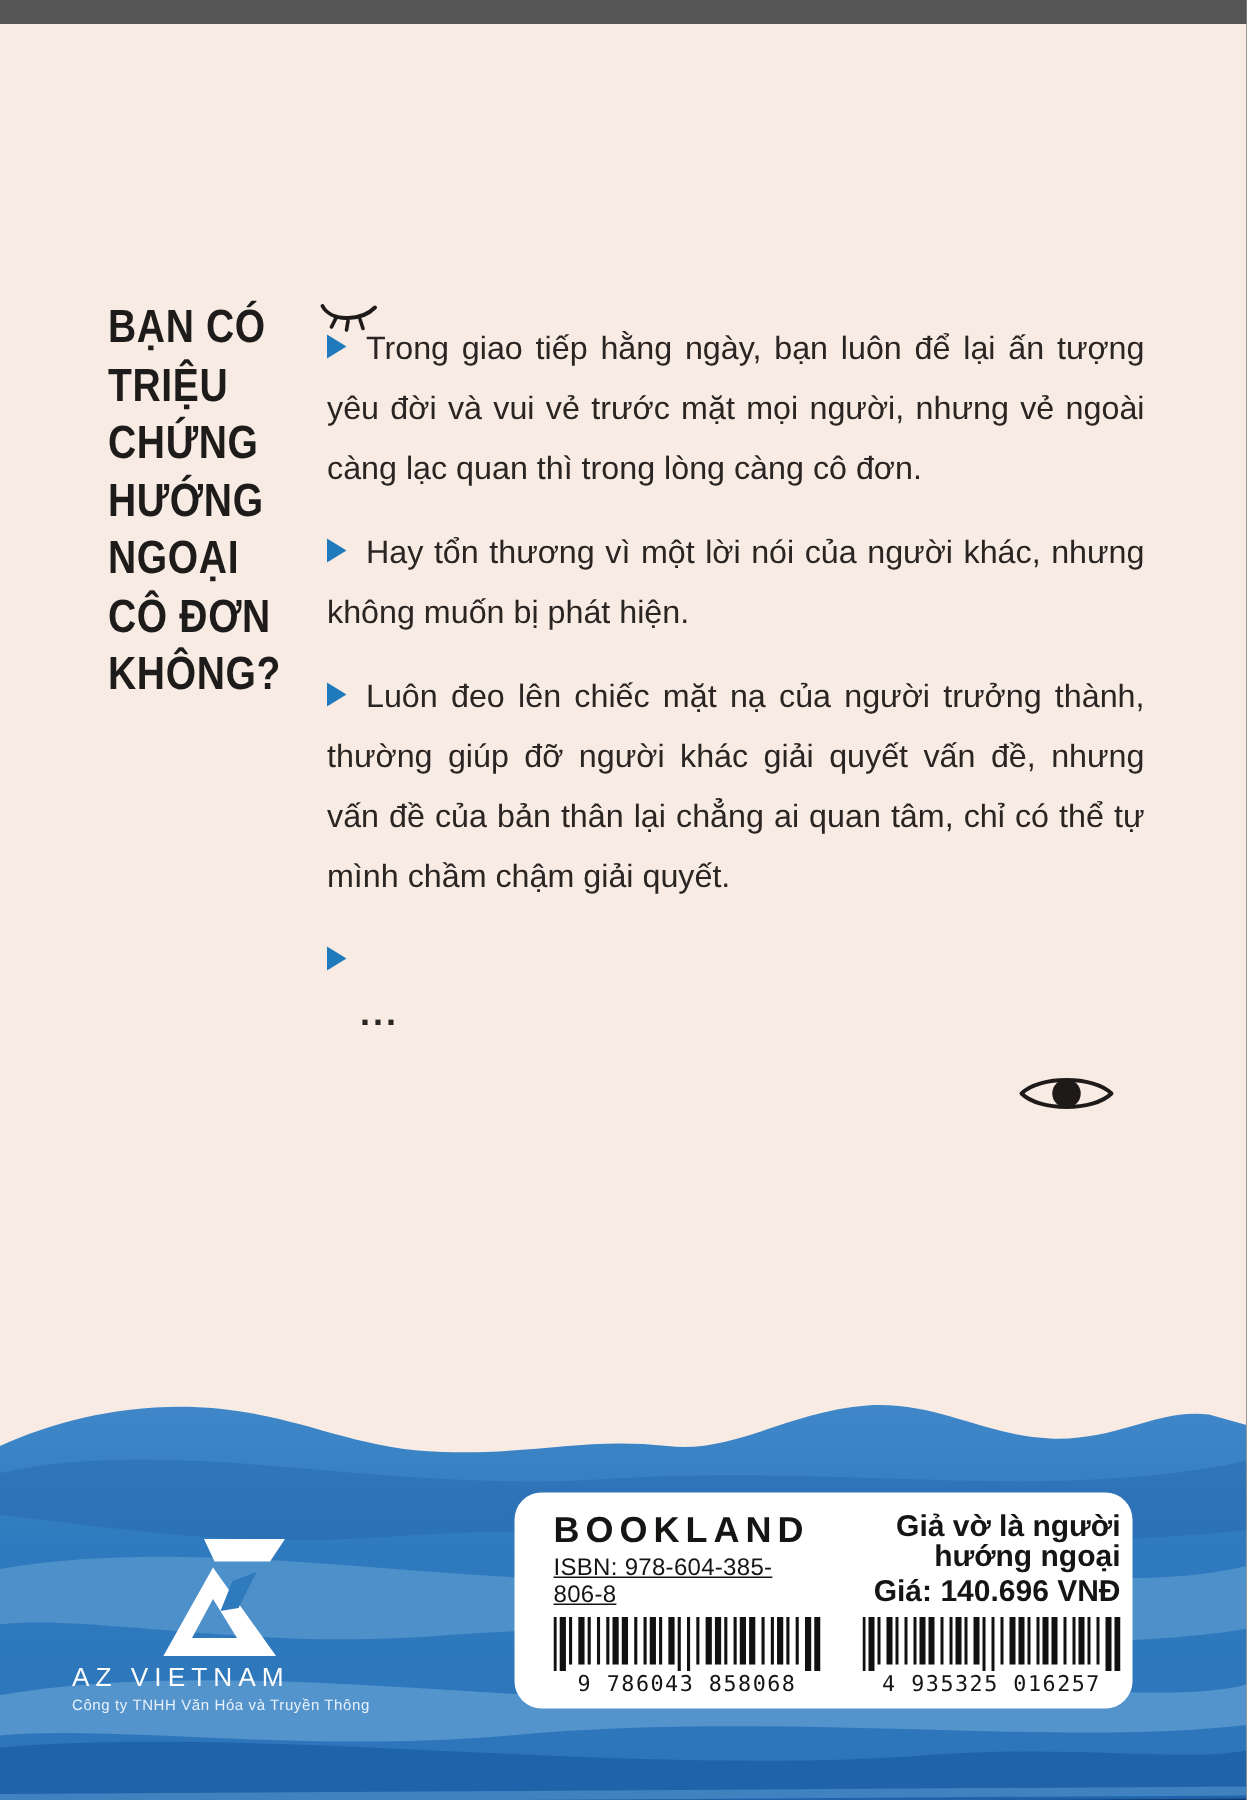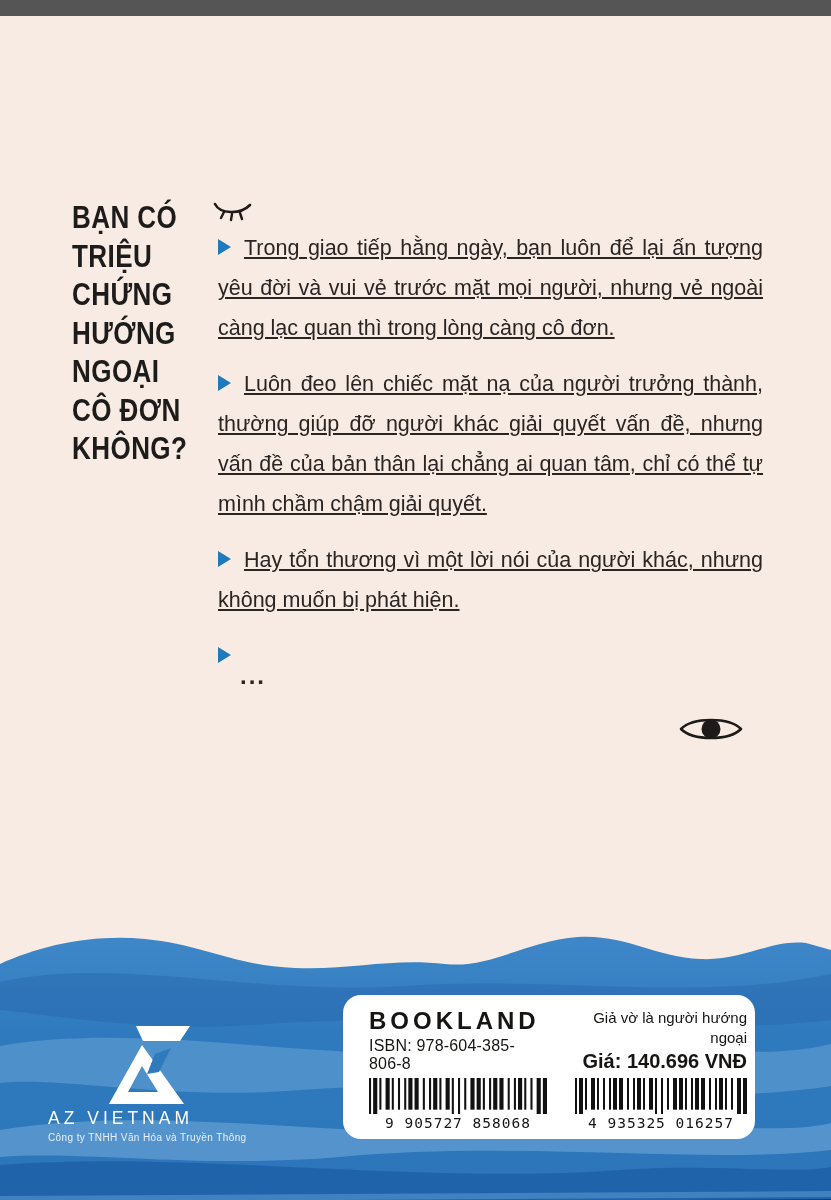--- a/index.html
+++ b/index.html
@@ -11,22 +11,22 @@
   }
   
   .title{
     position:absolute;left:72px;top:183px;
     font-weight:700;font-size:31px;line-height:38.5px;
     color:#1d1c1a;letter-spacing:0.5px;
     transform:scaleX(0.84);transform-origin:left top;white-space:nowrap;
   }
   
   .bullets{
-    position:absolute;left:218px;top:212px;width:545px;
-    font-size:21.5px;line-height:40px;text-align:justify;color:#2a2422;text-decoration:underline;
+    position:absolute;left:218px;top:196px;width:545px;
+    font-size:21.5px;line-height:40px;text-align:justify;color:#2a2422;
   }
   .bullets p{margin:0 0 16px 0;}
   .tri{
     display:inline-block;width:0;height:0;
     border-left:13px solid #1e7abc;
     border-top:8px solid transparent;border-bottom:8px solid transparent;
     margin-right:13px;position:relative;top:0px;
   }
   .dots{
     position:absolute;left:240px;top:646px;
@@ -46,22 +46,22 @@
   .info-box{
     position:absolute;left:343px;top:979px;width:412px;height:144px;
     background:#fff;border-radius:18px;z-index:3;
     display:flex;box-sizing:border-box;padding:13px 20px 8px 26px;gap:28px;
     color:#161513;
   }
   .col{display:flex;flex-direction:column;}
   .col.left{width:183px;}
   .col.right{width:172px;text-align:right;align-items:flex-end;}
   .store{font-size:24px;font-weight:700;letter-spacing:4px;line-height:26px;}
-  .isbn{font-size:16px;margin-top:3px;letter-spacing:0.2px;}
-  .book-title{font-size:15px;font-weight:400;line-height:20px;}
+  .isbn{font-size:16px;margin-top:3px;letter-spacing:0.2px;text-decoration:underline;}
+  .book-title{font-size:20px;font-weight:700;line-height:20px;}
   .price{font-size:20px;font-weight:700;margin-top:2px;}
   .bars{margin-top:5px;}
   .digits{
     font-family:"DejaVu Sans Mono","Liberation Mono",monospace;
     font-size:14.5px;letter-spacing:1px;margin-top:1px;white-space:pre;
   }
   .col.right .digits{align-self:stretch;text-align:center;}
   .col.left .digits{text-align:center;}
 </style>
 </head>
@@ -81,22 +81,22 @@
 
   <svg class="eye-closed" width="42" height="26" viewBox="0 0 42 26">
     <path d="M3,5 C8,15 28,16 38,6" fill="none" stroke="#1d1a19" stroke-width="2.6" stroke-linecap="round"></path>
     <path d="M12,13 L9,19" stroke="#1d1a19" stroke-width="2.4" stroke-linecap="round"></path>
     <path d="M20,15 L19,21" stroke="#1d1a19" stroke-width="2.4" stroke-linecap="round"></path>
     <path d="M28,14 L30,20" stroke="#1d1a19" stroke-width="2.4" stroke-linecap="round"></path>
   </svg>
 
   <div class="bullets">
     <p><span class="tri"></span><span>Trong giao tiếp hằng ngày, bạn luôn để lại ấn tượng yêu đời và vui vẻ trước mặt mọi người, nhưng vẻ ngoài càng lạc quan thì trong lòng càng cô đơn.</span></p>
+    <p><span class="tri"></span><span>Hay tổn thương vì một lời nói của người khác, nhưng không muốn bị phát hiện.</span></p>
     <p><span class="tri"></span><span>Luôn đeo lên chiếc mặt nạ của người trưởng thành, thường giúp đỡ người khác giải quyết vấn đề, nhưng vấn đề của bản thân lại chẳng ai quan tâm, chỉ có thể tự mình chầm chậm giải quyết.</span></p>
-    <p><span class="tri"></span><span>Hay tổn thương vì một lời nói của người khác, nhưng không muốn bị phát hiện.</span></p>
     <p><span class="tri"></span></p>
   </div>
 
   <div class="dots">...</div>
 
   <svg class="eye-open" width="66" height="28" viewBox="0 0 66 28">
     <path d="M3,14 C15,2 51,2 63,14 C51,26 15,26 3,14 Z" fill="none" stroke="#1d1a19" stroke-width="2.6" stroke-linejoin="round"></path>
     <circle cx="33" cy="14" r="9.5" fill="#1d1a19"></circle>
   </svg>
 
@@ -156,21 +156,21 @@
           <rect x="83.99999999999999" y="0" width="2.8" height="44"></rect>
           <rect x="88.19999999999999" y="0" width="2.8" height="44"></rect>
           <rect x="93.79999999999998" y="0" width="1.4" height="44"></rect>
           <rect x="97.99999999999999" y="0" width="1.4" height="44"></rect>
           <rect x="100.8" y="0" width="2.8" height="44"></rect>
           <rect x="105" y="0" width="1.4" height="44"></rect>
           <rect x="109.2" y="0" width="1.4" height="44"></rect>
           <rect x="113.4" y="0" width="2.8" height="50"></rect>
           <rect x="117.60000000000001" y="0" width="2.8" height="50"></rect>
         </svg>
-      <div class="digits">9 905727 858068</div>
+      <div class="digits">9 786043 858068</div>
     </div>
     <div class="col right">
       <div class="book-title">Giả vờ là người hướng ngoại</div>
       <div class="price">Giá: 140.696 VNĐ</div>
       <svg class="bars" width="172" height="50" preserveAspectRatio="none" fill="#111" viewBox="0 0 120.4 50">
           <rect x="0" y="0" width="1.4" height="50"></rect>
           <rect x="2.8" y="0" width="2.8" height="50"></rect>
           <rect x="7" y="0" width="1.4" height="44"></rect>
           <rect x="11.2" y="0" width="2.8" height="44"></rect>
           <rect x="15.4" y="0" width="1.4" height="44"></rect>

